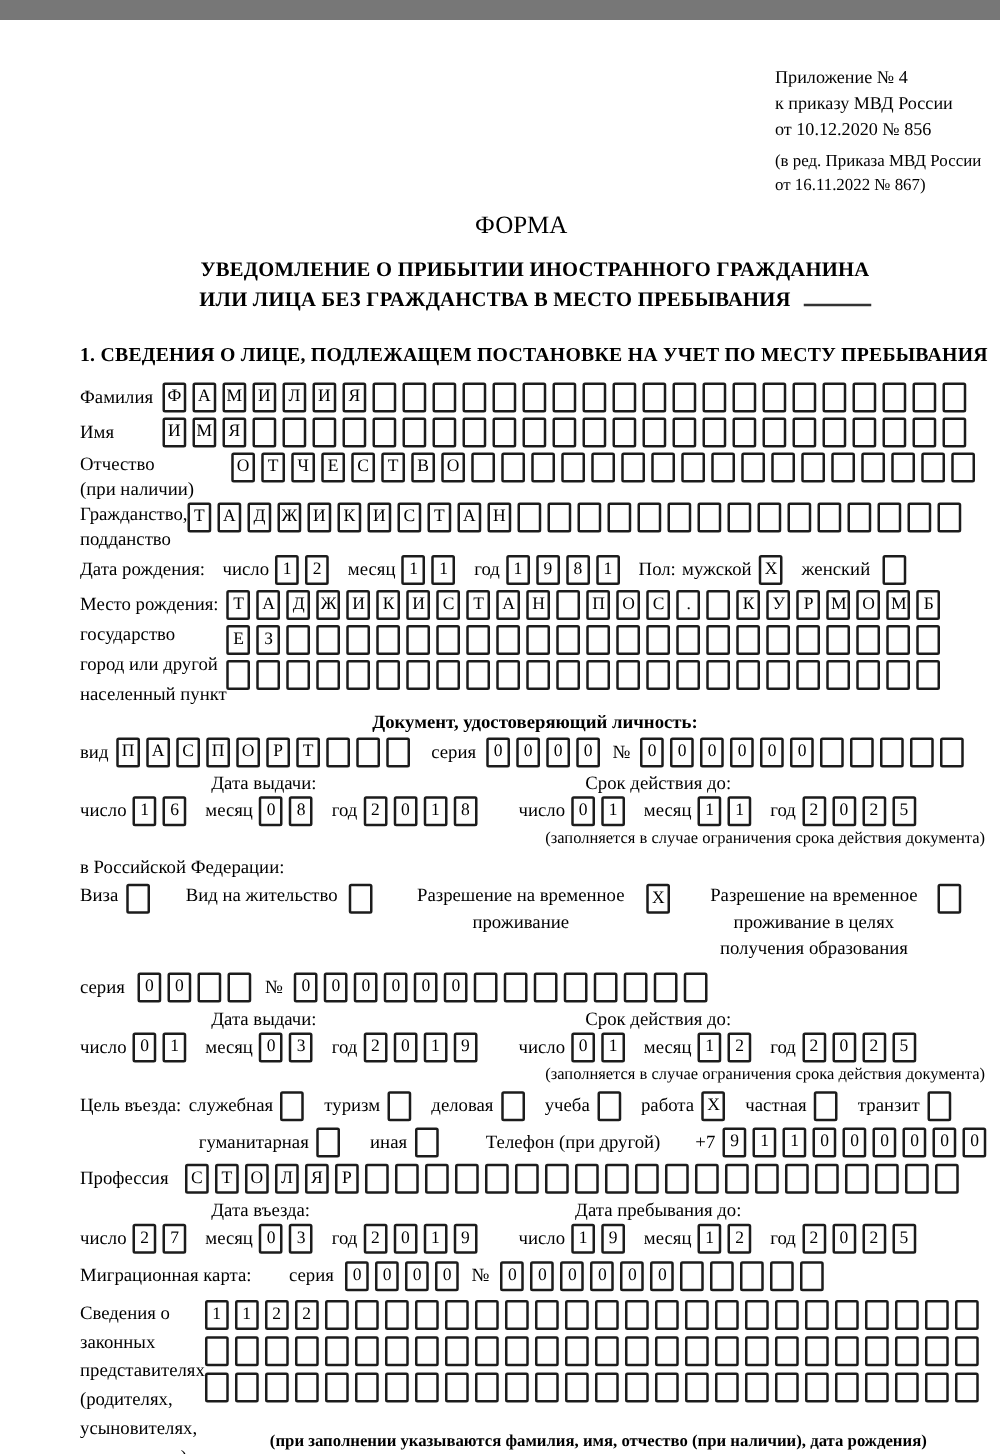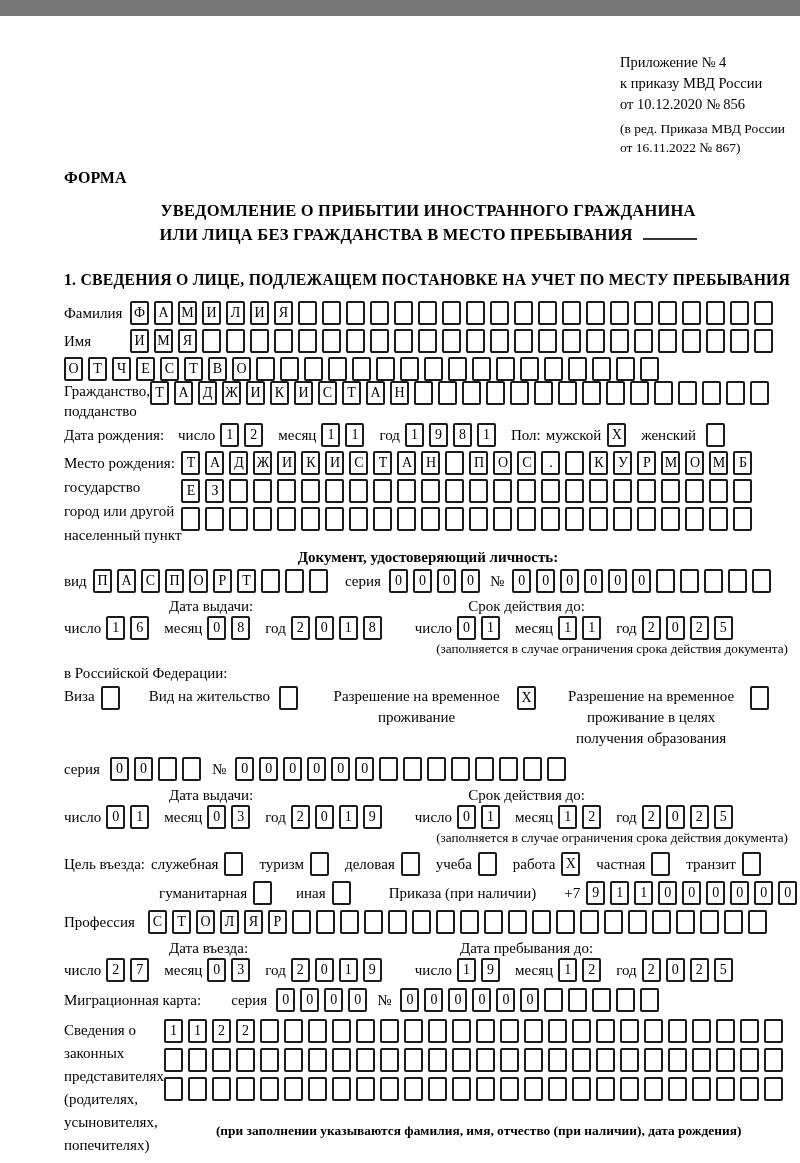--- a/index.html
+++ b/index.html
@@ -5,21 +5,21 @@
   html,body{margin:0;padding:0;background:#777;}
   .page{
     width:800px;height:1163px;margin:16px auto;background:#fff;color:#000;
     font-family:"Liberation Serif","DejaVu Serif",serif;font-size:15px;
     box-sizing:border-box;padding:36px 8px 0 64px;position:relative;overflow:hidden;
   }
   
   .hdr{margin-left:556px;width:190px;line-height:21px;font-size:14.5px;}
   .hdr .amend{font-size:13.5px;line-height:19px;}
   .hdr .amend.first{margin-top:4px;}
-  .forma{font-weight:bold;font-size:16px;text-align:left;padding-right:22px;margin-top:12px;}
+  .forma{font-weight:normal;font-size:20px;text-align:center;padding-right:22px;margin-top:12px;}
   
   .title{text-align:center;font-weight:bold;font-size:16.5px;line-height:24px;margin-top:12px;letter-spacing:.2px;}
   .blank{display:inline-block;width:54px;border-bottom:2.5px solid #333;margin-left:10px;}
   .sec1{font-weight:bold;font-size:15.8px;margin-top:24px;margin-bottom:12px;letter-spacing:.2px;}
   
   .frow{display:flex;align-items:flex-start;margin-bottom:4px;}
   .frow.center{align-items:center;}
   .lab{flex:0 0 66px;line-height:24px;white-space:nowrap;}
   .lab2{line-height:20px;white-space:nowrap;}
   .cells{display:inline-flex;flex-wrap:nowrap;}
@@ -128,20 +128,24 @@
         <span class="cell"></span>
         <span class="cell"></span>
         <span class="cell"></span>
         <span class="cell"></span>
         <span class="cell"></span>
         <span class="cell"></span>
       </div>
   </div>
 
   <div class="frow" style="margin-bottom:0;">
+    <div style="flex:0 0 121px;">
+      <div class="lab2">Отчество</div>
+      <div class="lab2">(при наличии)</div>
+    </div>
     <div class="cells">
         <span class="cell">О</span>
         <span class="cell">Т</span>
         <span class="cell">Ч</span>
         <span class="cell">Е</span>
         <span class="cell">С</span>
         <span class="cell">Т</span>
         <span class="cell">В</span>
         <span class="cell">О</span>
         <span class="cell"></span>
@@ -548,21 +552,21 @@
 
   <div class="pline">
     <span class="plabel" style="margin-left:95px;">гуманитарная</span>
     <span class="cells">
         <span class="cell"></span>
       </span>
     <span class="plabel" style="margin-left:8px;">иная</span>
     <span class="cells">
         <span class="cell"></span>
       </span>
-    <span class="plabel" style="margin-left:22px;">Приказа (при наличии)</span>
+    <span class="plabel" style="margin-left:22px;">Телефон (при другой)</span>
     <span class="plabel" style="margin-left:22px;">+7</span>
     <span class="cells" style="margin-right:0;">
         <span class="cell">9</span>
         <span class="cell">1</span>
         <span class="cell">1</span>
         <span class="cell">0</span>
         <span class="cell">0</span>
         <span class="cell">0</span>
         <span class="cell">0</span>
         <span class="cell">0</span>

